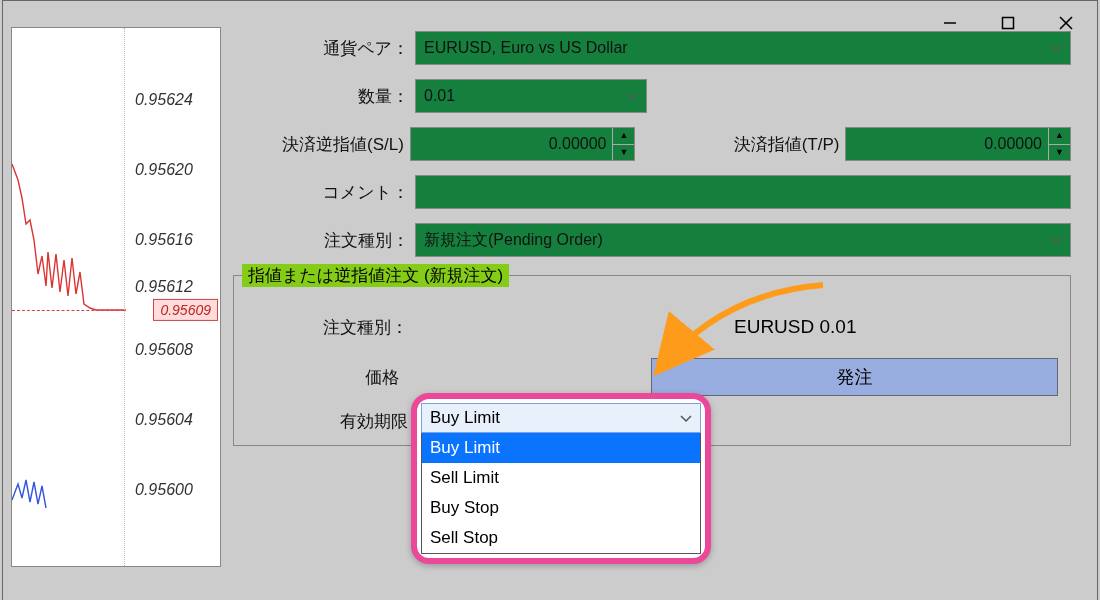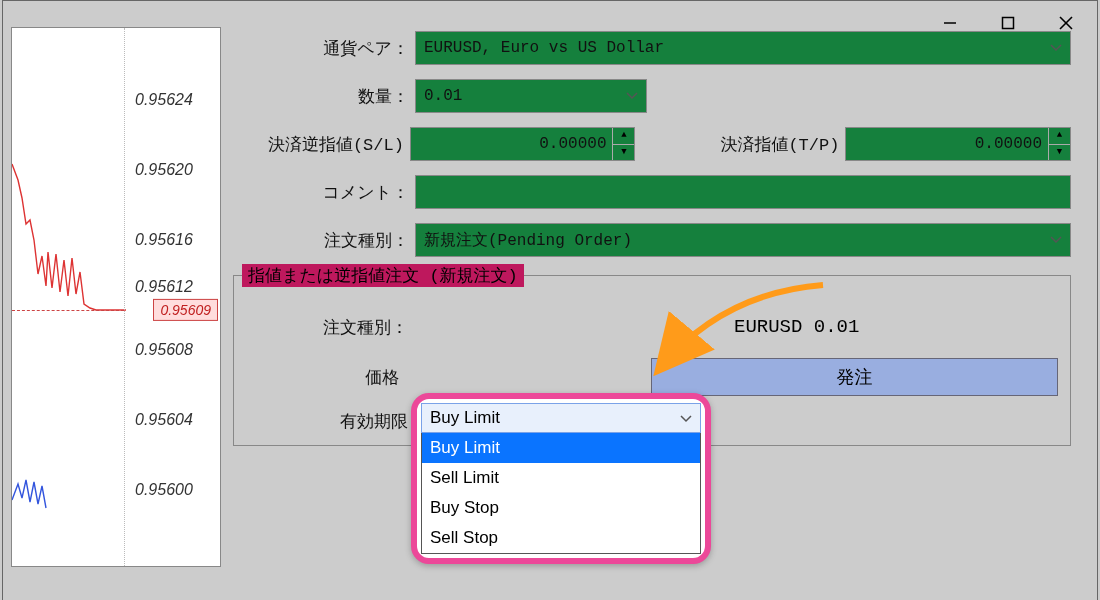--- a/index.html
+++ b/index.html
@@ -95,21 +95,20 @@
     right: 96px;
     border-top: 1px dashed #c44;
   }
 
   
   .form {
     position: absolute;
     left: 230px;
     top: 30px;
     width: 838px;
-    font-family: Liberation Mono, monospace;
   }
   .row {
     display: flex;
     align-items: center;
     margin-bottom: 14px;
   }
   .lbl {
     width: 182px;
     text-align: right;
     padding-right: 6px;
@@ -158,21 +157,21 @@
   .groupbox {
     border: 1px solid #888;
     position: relative;
     margin-top: 18px;
     padding: 26px 12px 12px 12px;
   }
   .legend {
     position: absolute;
     top: -12px;
     left: 8px;
-    background: #be185d;
+    background: #84cc16;
     padding: 0 6px;
     font-size: 17px;
   }
   .order-btn {
     background: #99aee0;
     border: 1px solid #667;
     height: 38px;
     display: flex;
     align-items: center;
     justify-content: center;

